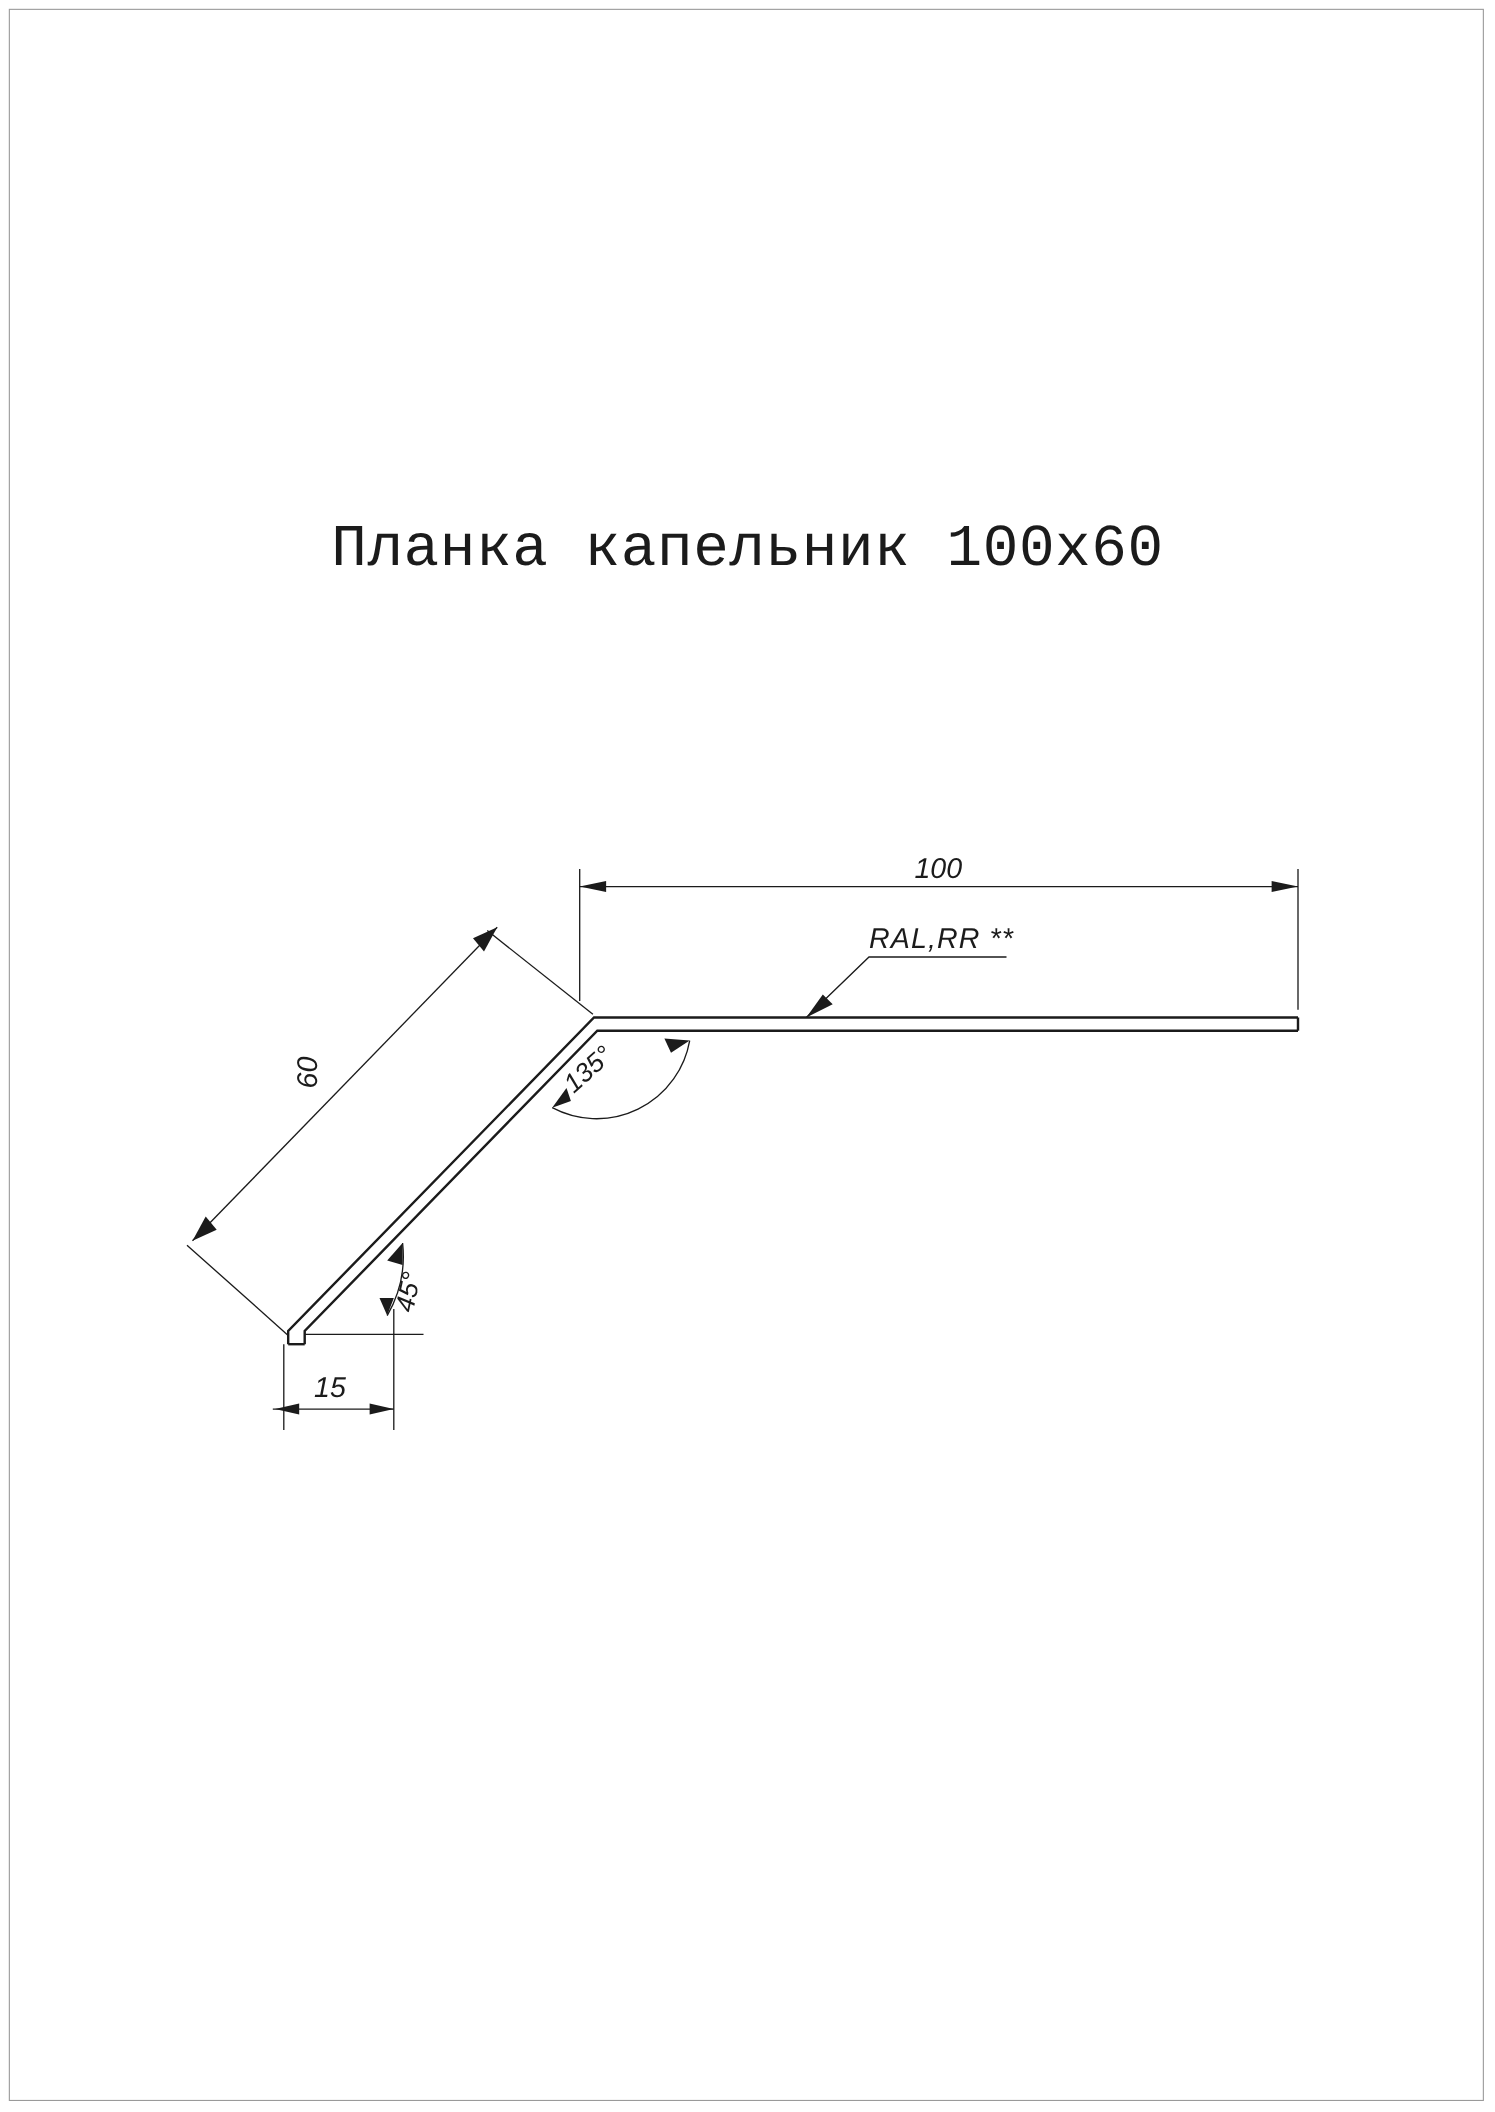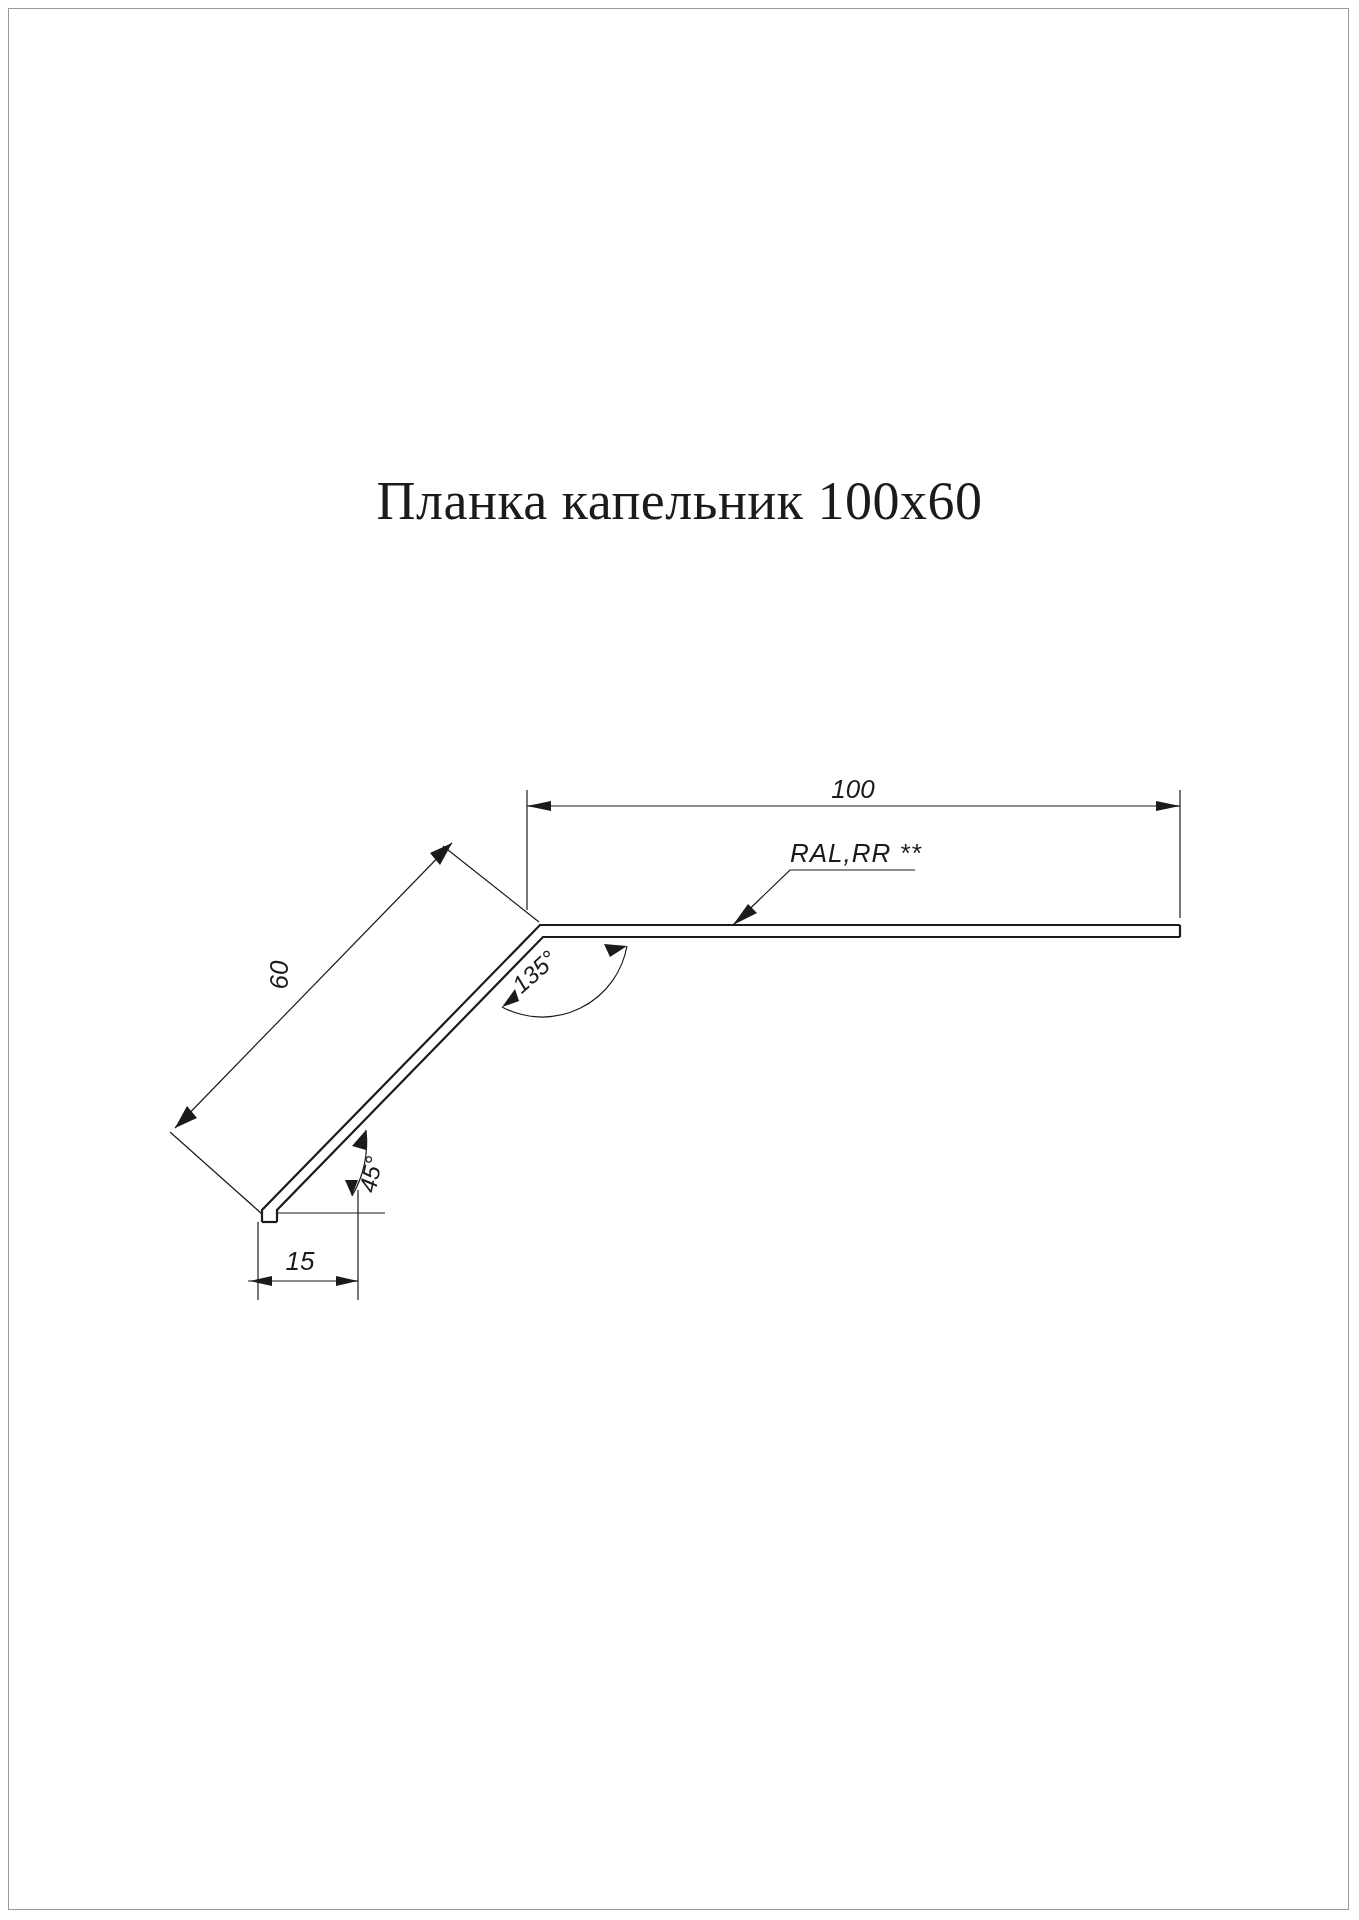--- a/index.html
+++ b/index.html
@@ -33,21 +33,21 @@
     border: 1px solid #9a9a9a;
     box-sizing: border-box;
     pointer-events: none;
   }
   #title {
     position: absolute;
     left: 0;
     top: 470px;
     width: 1359px;
     text-align: center;
-    font-family: Liberation Serif, serif;
+    font-family: Liberation Mono, monospace;
     font-size: 54px;
     font-weight: 400;
     color: #1b1b1b;
     letter-spacing: 0.5px;
   }
   #drawing {
     position: absolute;
     left: 0;
     top: 0;
     width: 1359px;

